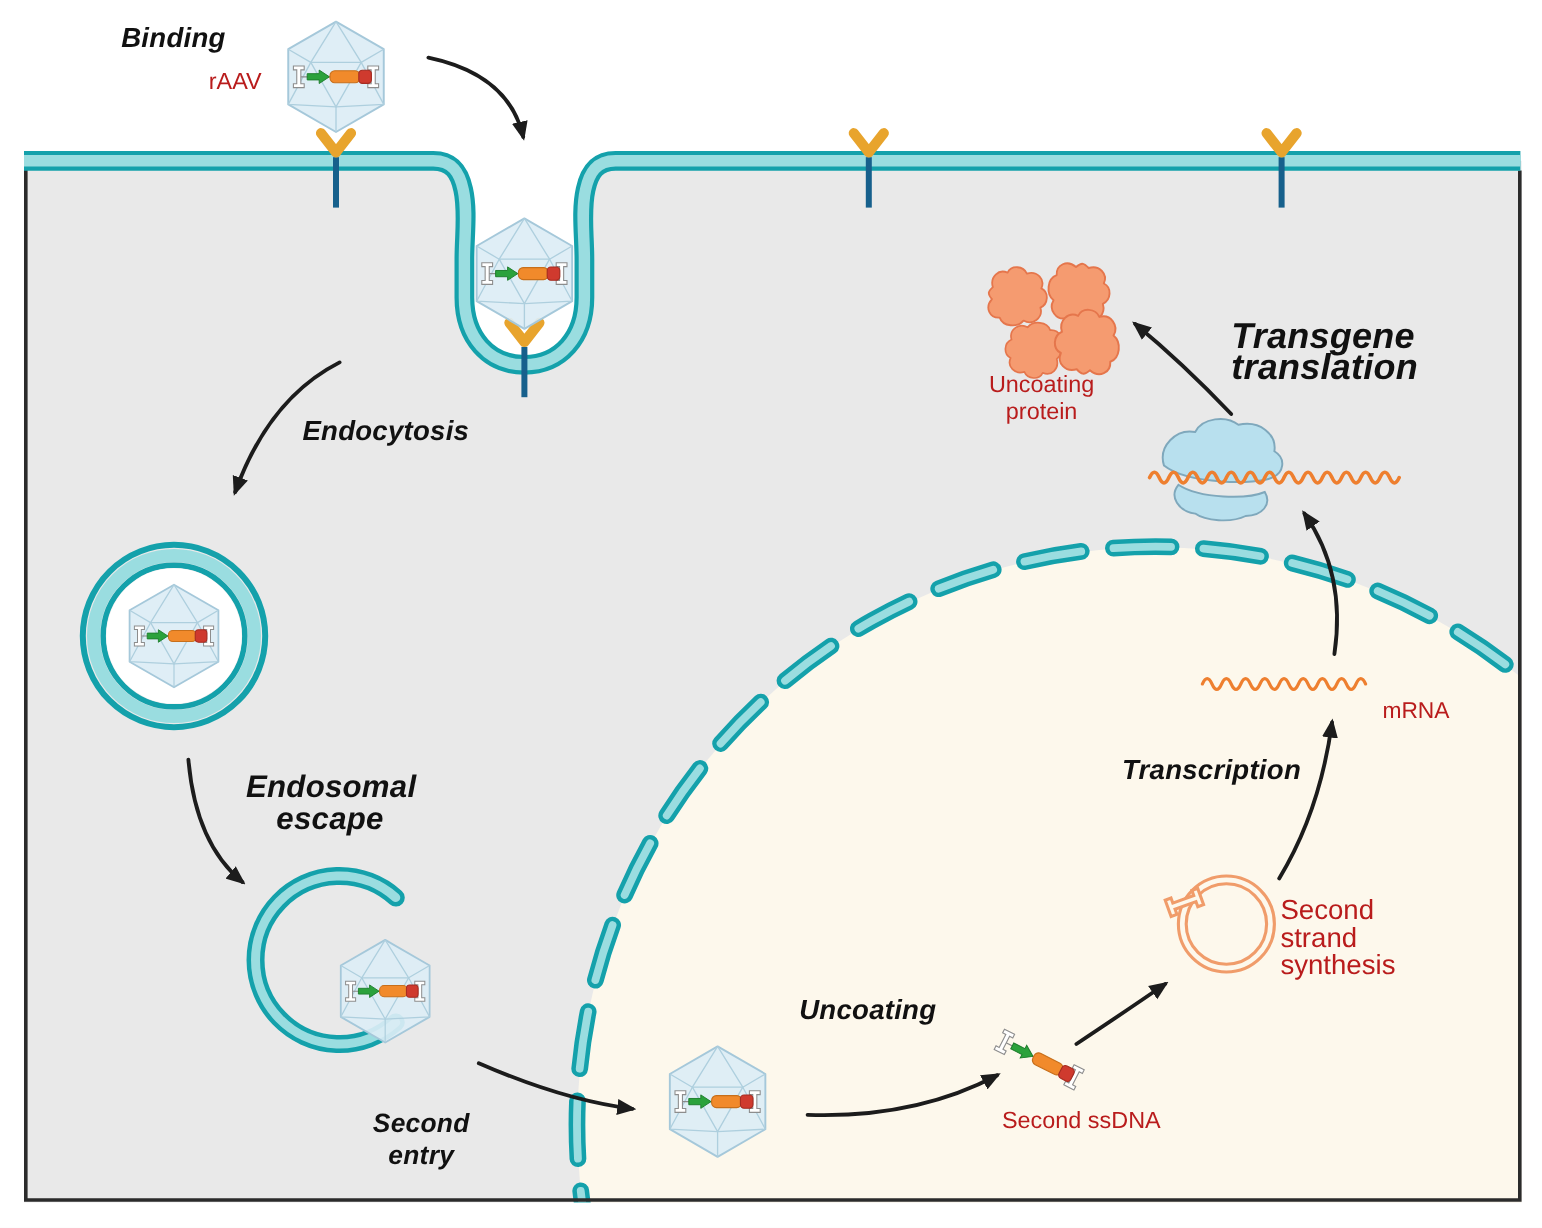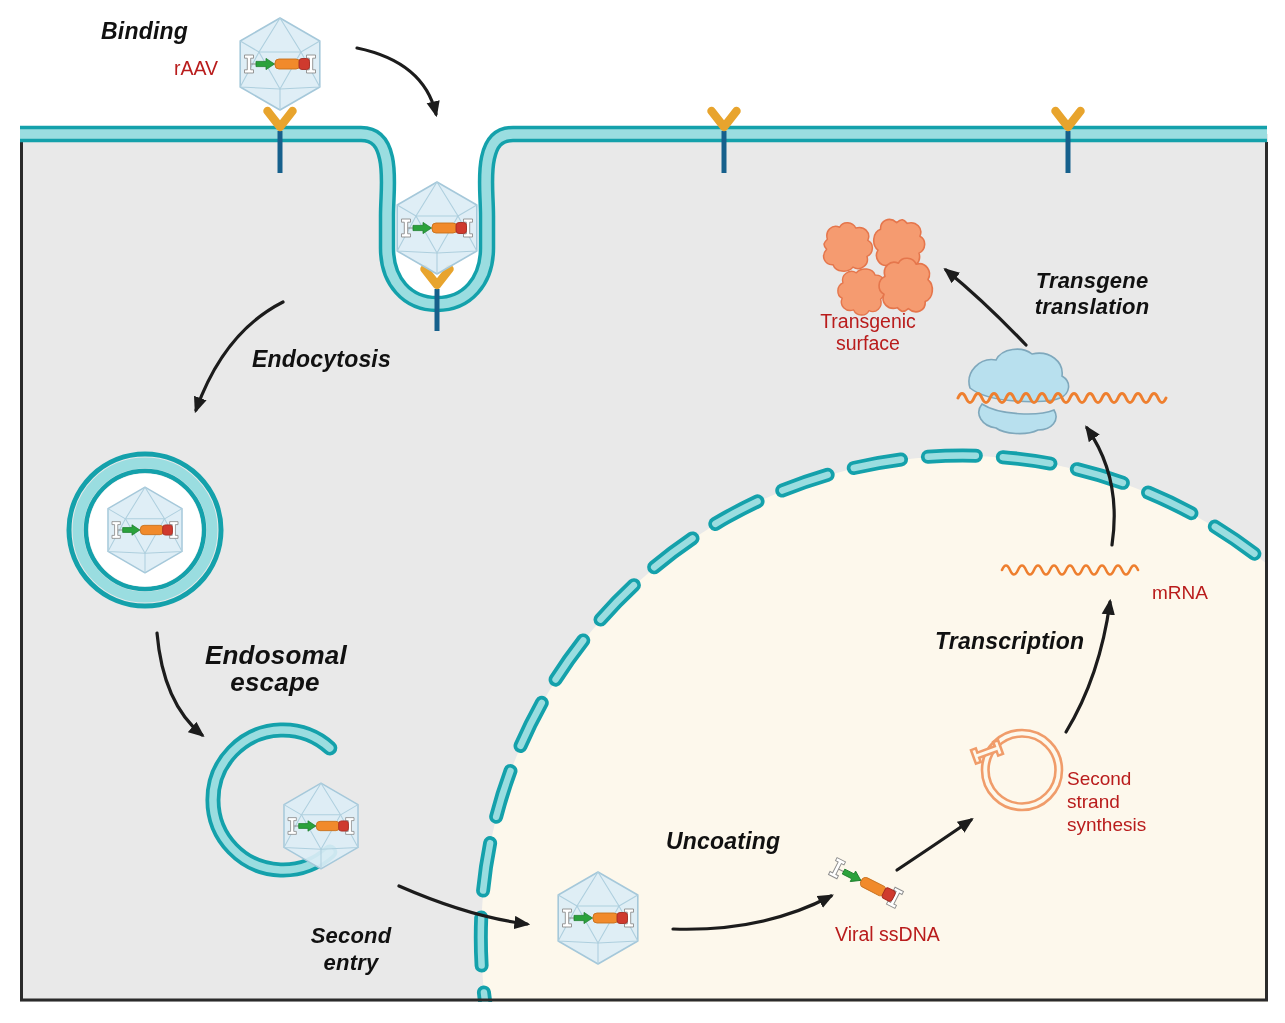--- a/index.html
+++ b/index.html
@@ -171,20 +171,20 @@
     <path d="M 1026 345 Q 985 302 946 270" marker-end="url(#ah)"></path>
   </g>
 </svg>
 
 <div class="lbl step" style="left:101px;top:18px;">Binding</div>
 <div class="lbl obj" style="left:174px;top:57px;">rAAV</div>
 <div class="lbl step" style="left:252px;top:346px;">Endocytosis</div>
 <div class="lbl step ctr" style="left:205px;top:642px;width:140px;line-height:27px;font-size:26px;">Endosomal escape</div>
 <div class="lbl step ctr" style="left:296px;top:922px;width:110px;line-height:27px;font-size:22px;">Second entry</div>
 <div class="lbl step" style="left:666px;top:828px;">Uncoating</div>
-<div class="lbl obj" style="left:835px;top:923px;">Viral ssDNA</div>
-<div class="lbl obj" style="left:1067px;top:767px;width:92px;line-height:23px;font-size:19px;">Second strand synthesis</div>
+<div class="lbl obj" style="left:835px;top:923px;">Second ssDNA</div>
+<div class="lbl obj" style="left:1067px;top:747px;width:92px;line-height:23px;font-size:23px;">Second strand synthesis</div>
 <div class="lbl step" style="left:935px;top:628px;text-align:center;">Transcription</div>
 <div class="lbl obj" style="left:1152px;top:582px;font-size:19px;">mRNA</div>
-<div class="lbl step ctr" style="left:1026px;top:268px;width:132px;line-height:26px;font-size:22px;">Transgene translation</div>
-<div class="lbl obj ctr" style="left:808px;top:310px;width:120px;line-height:22px;">Transgenic surface</div>
+<div class="lbl step ctr" style="left:1026px;top:268px;width:132px;line-height:26px;font-size:30px;">Transgene translation</div>
+<div class="lbl obj ctr" style="left:808px;top:310px;width:120px;line-height:22px;">Uncoating protein</div>
 
 </div>
 
 </body></html>

